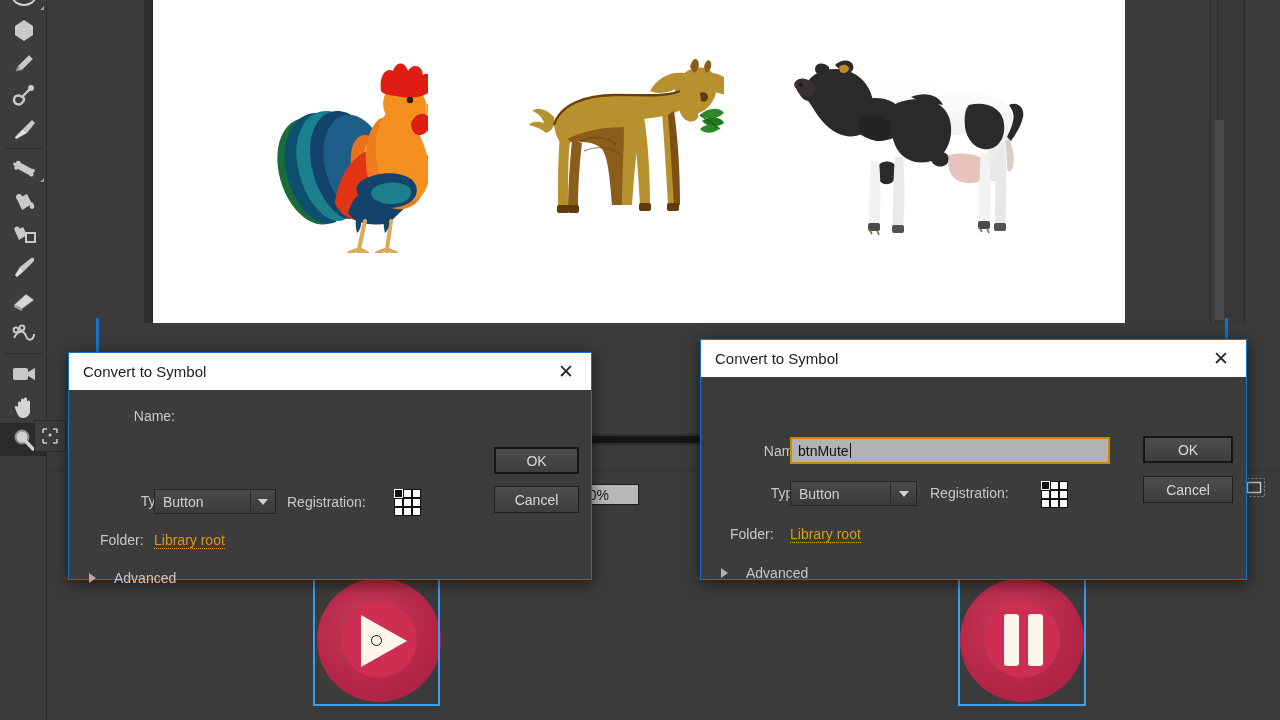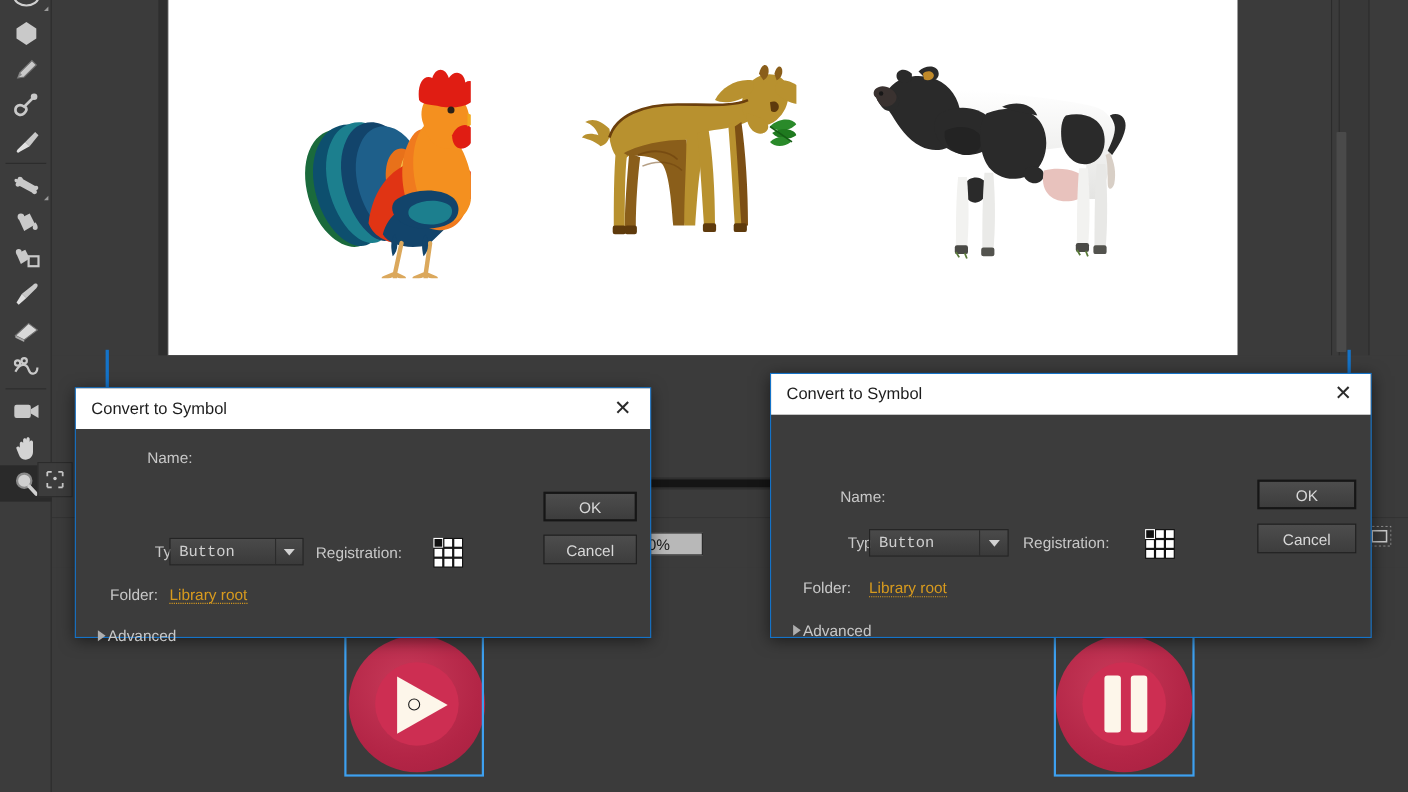--- a/index.html
+++ b/index.html
@@ -149,21 +149,21 @@
     padding: 2px 4px 2px 6px;
     display: flex; align-items: center;
   }
   .caret { display: inline-block; width: 1px; background: #101010; margin-left: 1px; }
   .combo {
     background: linear-gradient(#4a4a4a, #3a3a3a);
     border: 1px solid #242424;
     display: flex; align-items: center; justify-content: space-between;
     color: #cfcfcf; font-size: 14px;
   }
-  .combo-label { padding-left: 8px; font-family: Liberation Mono, monospace; }
+  .combo-label { padding-left: 8px; }
   .combo-arrow {
     border-left: 1px solid #2b2b2b;
     height: 100%; display: flex; align-items: center; justify-content: center;
   }
   .tri-down {
     width: 0; height: 0;
     border-left: 5px solid transparent; border-right: 5px solid transparent;
     border-top: 6px solid #d2d2d2;
   }
   .reg-grid { display: grid; grid-template-columns: repeat(3, 1fr); gap: 2px; }
@@ -175,21 +175,21 @@
     color: #d8d8d8; font-size: 14px;
     display: flex; align-items: center; justify-content: center;
     cursor: pointer;
   }
   .dlg-btn.primary { border: 2px solid #161616; }
   .folder-link {
     color: #d79a1e; font-size: 14px;
     border-bottom: 1px dotted #d79a1e;
     cursor: pointer;
   }
-  .advanced { display: flex; align-items: center; gap: 2px; cursor: pointer; }
+  .advanced { display: flex; align-items: center; gap: 18px; cursor: pointer; }
   .adv-tri {
     width: 0; height: 0;
     border-top: 5px solid transparent; border-bottom: 5px solid transparent;
     border-left: 7px solid #aeaeae;
   }
   .adv-label { color: #c8c8c8; font-size: 14px; }
 </style>
 </head>
 <body>
 
@@ -528,20 +528,24 @@
   </div>
 
   <div class="dialog" style="left:700px;top:339px;width:547px;height:241px;">
     <div class="dlg-title">
       <span class="dlg-title-text">Convert to Symbol</span>
       <span class="dlg-close">✕</span>
     </div>
     <div class="dlg-body" style="height:203px;">
 
       <span class="lbl" style="position:absolute;left:34px;top:66px;width:70px;text-align:right;">Name:</span>
+      <div class="name-input" style="position:absolute;left:89px;top:60px;width:320px;height:27px;">
+        <span>btnMute</span>
+        <span class="caret" style="height:15px;"></span>
+      </div>
 
       <span class="lbl" style="position:absolute;left:34px;top:108px;width:70px;text-align:right;">Type:</span>
       <div class="combo" style="position:absolute;left:89px;top:104px;width:127px;height:25px;">
         <span class="combo-label">Button</span>
         <span class="combo-arrow" style="width:26px;">
           <span class="tri-down"></span>
         </span>
       </div>
 
       <span class="lbl" style="position:absolute;left:229px;top:108px;">Registration:</span>

